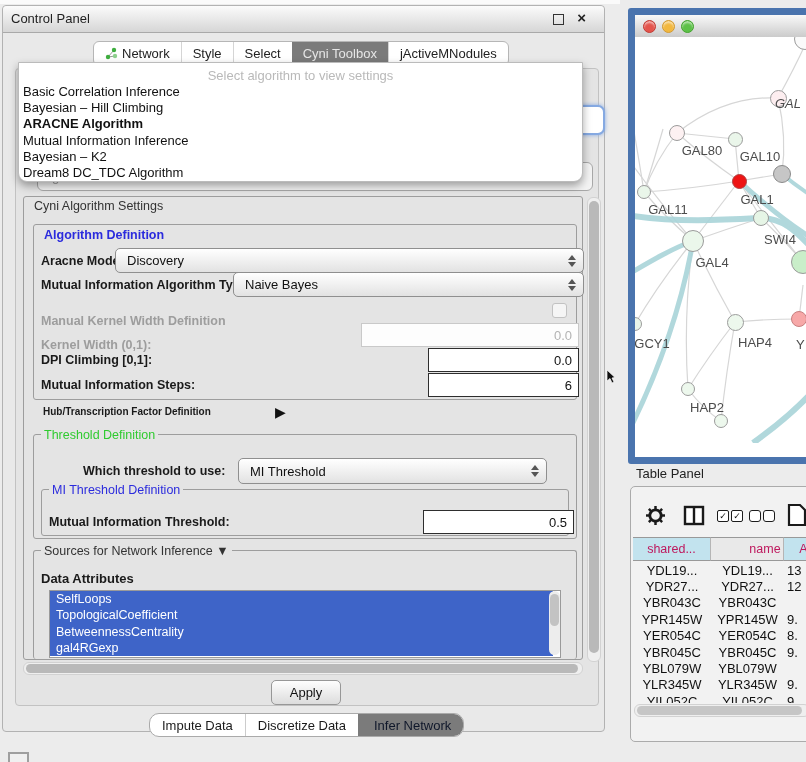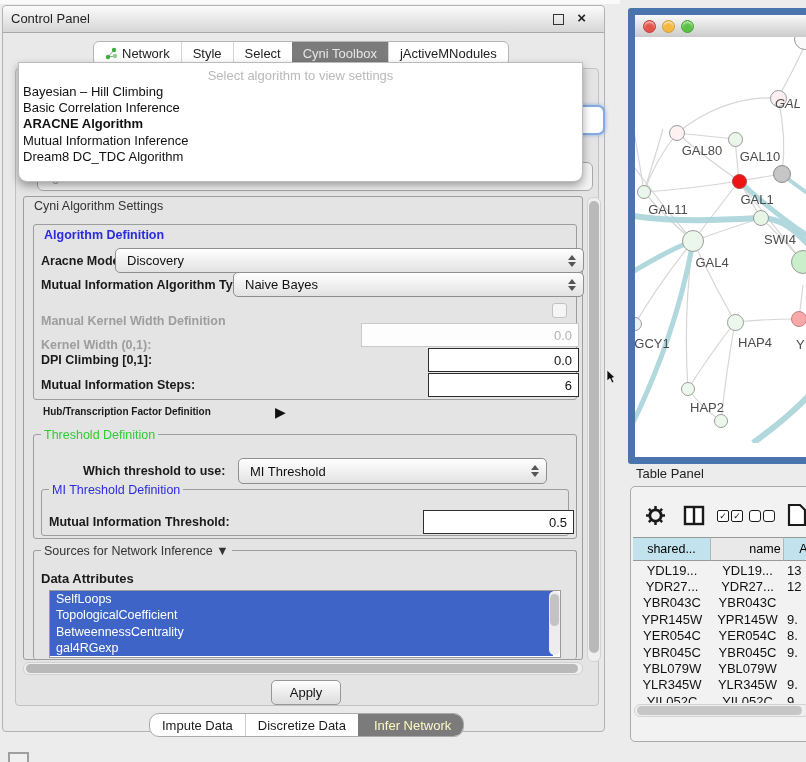--- a/index.html
+++ b/index.html
@@ -53,21 +53,21 @@
   .hscroll{background:#efefef;border:1px solid #d2d2d2;border-radius:6px;}
   .hthumb{position:absolute;top:1px;bottom:1px;background:#b9b9b9;border-radius:5px;}
   .listbox{background:#fff;border:1px solid #9a9a9a;overflow:hidden;}
   .list-item{height:16.3px;line-height:16.3px;padding-left:6px;font-size:12.5px;
              background:#3e64c8;color:#fff;white-space:nowrap;}
   .btn{background:linear-gradient(#fefefe,#dcdcdc);border:1px solid #979797;border-radius:5px;
        display:flex;align-items:center;justify-content:center;font-size:13px;color:#111;}
   .btabbar{display:flex;background:#fff;border:1px solid #aaa;border-radius:5px;overflow:hidden;height:22px;}
   .btab{display:flex;align-items:center;padding:0 12px;font-size:13px;border-left:1px solid #ccc;}
   .btab:first-child{border-left:none;}
-  .btab.sel{background:#7b7b7b;color:#fef9c3;border-left:none;padding-left:16px;}
+  .btab.sel{background:#7b7b7b;color:#0f172a;border-left:none;padding-left:16px;}
   
   .net-frame{left:628px;top:8px;width:190px;height:442px;border:7px solid #4a74ae;border-radius:3px;
              background:#fff;overflow:hidden;}
   .net-titlebar{left:0;top:0;right:0;height:22px;background:linear-gradient(#f9f9f9,#cbcbcb);
                 border-bottom:1px solid #999;}
   .tl{position:absolute;top:5px;width:11px;height:11px;border-radius:50%;
       box-shadow:inset 0 2px 2px rgba(255,255,255,.55);}
   .tl.r{left:8px;background:#e4544c;border:1px solid #c13b34;}
   .tl.y{left:27px;background:#f2b83f;border:1px solid #d29a33;}
   .tl.g{left:46px;background:#5dc148;border:1px solid #43a32e;}
@@ -76,21 +76,21 @@
   .nlabel{position:absolute;font-size:13px;color:#4c4c4c;white-space:nowrap;}
   
   .tp-title{left:636px;top:466px;font-size:13px;color:#222;}
   .tp-window{left:630px;top:486px;width:180px;height:254px;background:#f2f2f2;border:1px solid #ababab;
              border-radius:5px;overflow:hidden;}
   .tp-toolbar-icon{position:absolute;}
   .cbx{position:absolute;width:10px;height:10px;border:1.5px solid #1c1c1c;border-radius:2px;background:#fff;
        font-size:9px;font-weight:bold;text-align:center;line-height:10px;color:#111;}
   .tbl-header-cell{position:absolute;height:24px;border-right:1px solid #b5b5b5;border-top:1px solid #999;
                    border-bottom:1px solid #999;display:flex;align-items:center;justify-content:center;
-                   font-size:12.5px;color:#000000;box-sizing:border-box;}
+                   font-size:12.5px;color:#be185d;box-sizing:border-box;}
   .hdr-blue{background:#c2e3ee;} .hdr-gray{background:#e9e9e9;padding-left:36px;}
   .tbl-cell{position:absolute;height:16.3px;line-height:16.3px;font-size:13px;color:#111;
             text-align:center;white-space:nowrap;overflow:hidden;}
   .cursor-arrow{left:606px;top:370px;width:10px;height:14px;z-index:20;}
   .mini-btn{left:8px;top:752px;width:17px;height:10px;border:2px solid #9f9f9f;background:#f0f0f0;}
   .topstrip{left:0;top:0;width:620px;height:4px;background:#fafafa;}
 </style>
 </head>
 <body>
 
@@ -131,24 +131,25 @@
 
     <div class="abs inner-panel"></div>
 
     <div class="abs combo-focus-frag"></div>
     <div class="abs combo-hidden">
       <span>gal-filtered sif default node</span>
     </div>
 
     <div class="abs dd-overlay">
       <div class="dd-placeholder">Select algorithm to view settings</div>
+      <div class="dd-item">Basic Correlation Inference</div>
       <div class="dd-item">Bayesian – Hill Climbing</div>
-      <div class="dd-item">Basic Correlation Inference</div>
       <div class="dd-item bold">ARACNE Algorithm</div>
       <div class="dd-item">Mutual Information Inference</div>
+      <div class="dd-item">Bayesian – K2</div>
       <div class="dd-item">Dream8 DC_TDC Algorithm</div>
     </div>
 
     <div class="abs gbox" style="left:20px;top:190px;width:558px;height:462px;"></div>
     <span class="gtitle dark" style="left:28px;top:193px;">Cyni Algorithm Settings</span>
 
     <div class="abs vscroll" style="left:584px;top:191px;width:12px;height:463px;">
       <div class="vthumb" style="top:3px;height:452px;"></div>
     </div>
     <div class="abs hscroll" style="left:20px;top:656px;width:558px;height:11px;">

